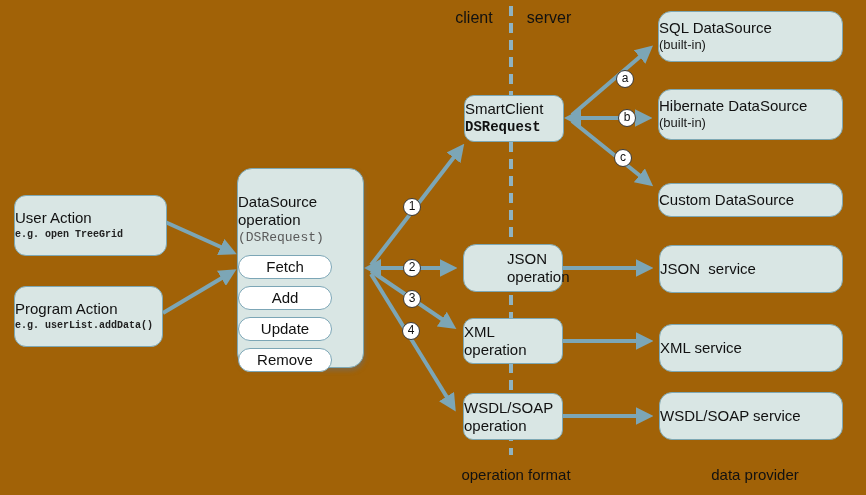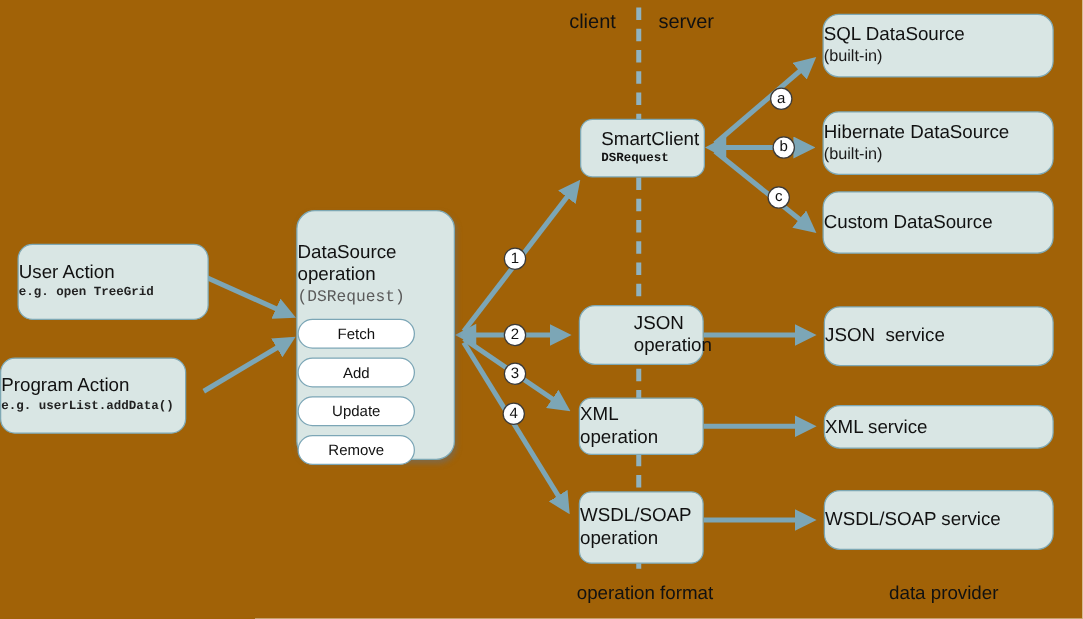--- a/index.html
+++ b/index.html
@@ -13,46 +13,46 @@
     position:absolute;z-index:1;box-sizing:border-box;
     background:#d9e6e4;border:1.5px solid #7ea8b4;border-radius:13px;
     display:flex;flex-direction:column;align-items:flex-start;justify-content:center;
     text-align:center;
   }
   .box-title{font-size:15px;line-height:1.2;color:#111;white-space:pre;}
   .box-sub{font-size:13px;line-height:1.25;color:#1a1a1a;}
   .mono-example{font-family:"Liberation Mono",monospace;font-weight:bold;font-size:10px;line-height:1.5;color:#222;white-space:pre;}
   
   .user-action-box{left:14px;top:195px;width:153px;height:61px;border-radius:12px;}
-  .program-action-box{left:0;top:286px;width:149px;height:61px;border-radius:12px;}
+  .program-action-box{left:14px;top:286px;width:149px;height:61px;border-radius:12px;}
   
   .ds-op-box{
     left:237px;top:168px;width:127px;height:200px;border-radius:15px;
     justify-content:flex-start;padding-top:24px;
     box-shadow:1px 3px 4px rgba(110,110,110,0.55);
   }
   .ds-op-sub{font-family:"Liberation Mono",monospace;font-size:13px;color:#5a5a5a;line-height:1.35;}
   .pill-stack{display:flex;flex-direction:column;gap:7px;margin-top:8px;}
   .pill{
     width:94px;height:24px;box-sizing:border-box;background:#ffffff;
-    border:1.5px solid #7ca6b6;border-radius:13px;font-size:12px;color:#111;
+    border:1.5px solid #7ca6b6;border-radius:13px;font-size:15px;color:#111;
     display:flex;align-items:center;justify-content:center;
   }
   
-  .smartclient-box{left:464px;top:95px;width:100px;height:47px;border-radius:10px;padding-left:16px;}
-  .sc-sub{font-family:"Liberation Mono",monospace;font-weight:bold;font-size:10px;line-height:1.3;color:#111;}
+  .smartclient-box{left:464px;top:95px;width:100px;height:47px;border-radius:10px;}
+  .sc-sub{font-family:"Liberation Mono",monospace;font-weight:bold;font-size:14px;line-height:1.3;color:#111;}
   .json-op-box{left:463px;top:244px;width:100px;height:48px;border-radius:13px;padding-left:43px;}
   .xml-op-box{left:463px;top:318px;width:100px;height:46px;border-radius:10px;}
-  .wsdl-op-box{left:463px;top:393px;width:100px;height:58px;border-radius:10px;}
+  .wsdl-op-box{left:463px;top:393px;width:100px;height:47px;border-radius:10px;}
   
   .sql-box{left:658px;top:11px;width:185px;height:51px;}
   .hibernate-box{left:658px;top:89px;width:185px;height:51px;}
-  .custom-box{left:658px;top:153px;width:185px;height:50px;}
+  .custom-box{left:658px;top:183px;width:185px;height:34px;}
   .json-svc-box{left:659px;top:245px;width:184px;height:48px;}
-  .xml-svc-box{left:659px;top:324px;width:184px;height:35px;}
+  .xml-svc-box{left:659px;top:324px;width:184px;height:48px;}
   .wsdl-svc-box{left:659px;top:392px;width:184px;height:48px;}
   
   .side-label{position:absolute;z-index:1;font-size:16px;color:#111;text-align:center;width:70px;}
   .client-label{left:439px;top:9px;}
   .server-label{left:514px;top:9px;}
   .footer-label{position:absolute;z-index:1;font-size:15px;color:#111;text-align:center;width:170px;top:466px;}
   .operation-format-label{left:431px;}
   .data-provider-label{left:670px;}
   
   .circle{

